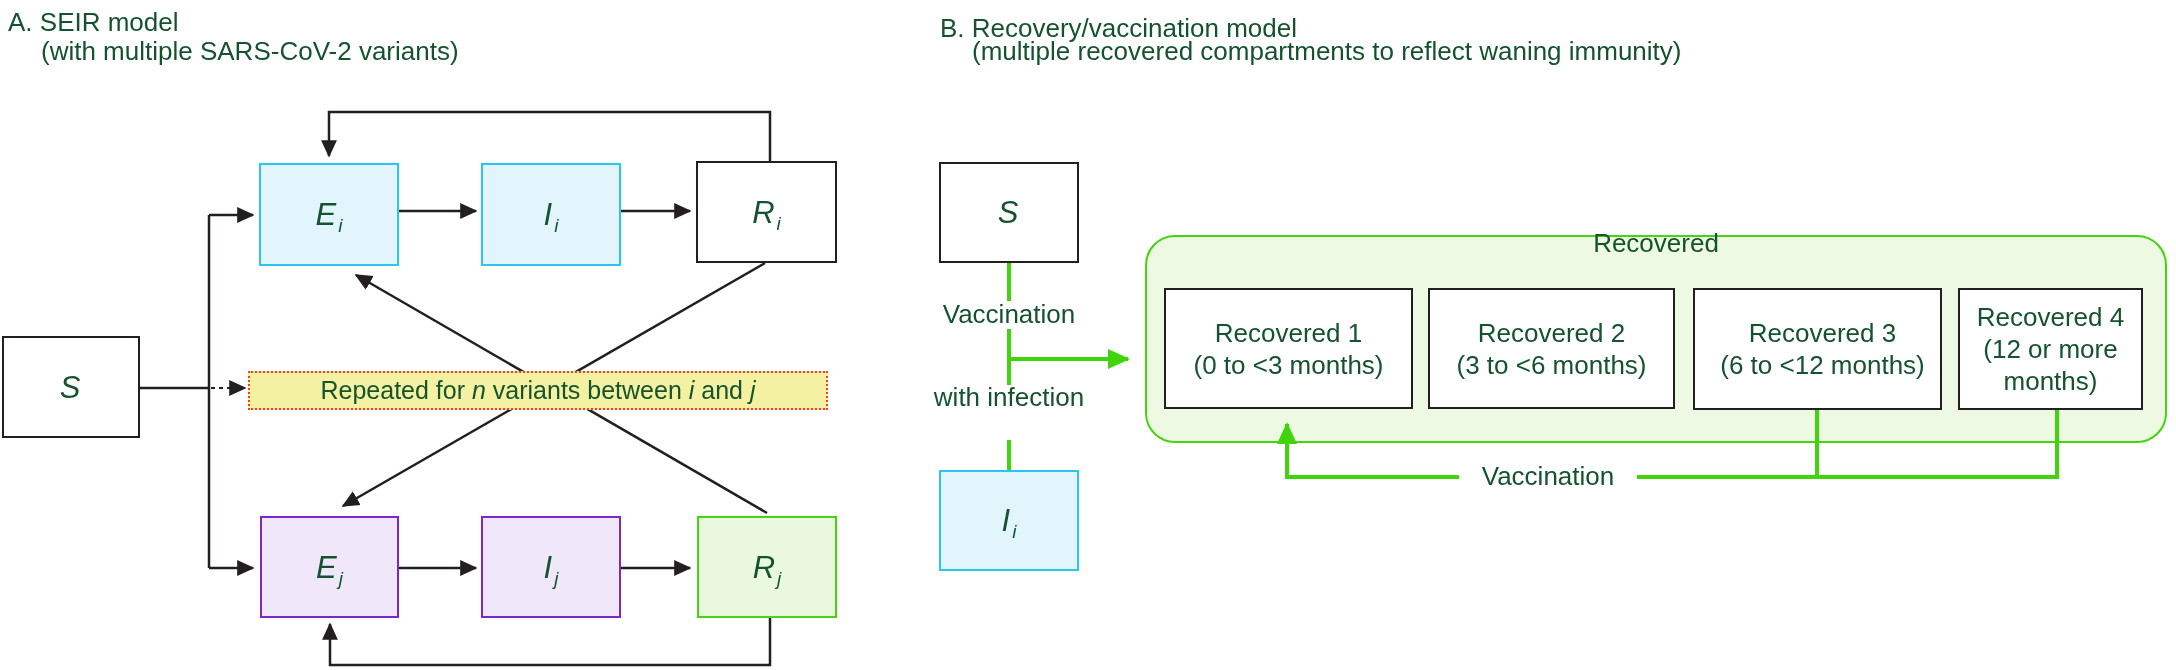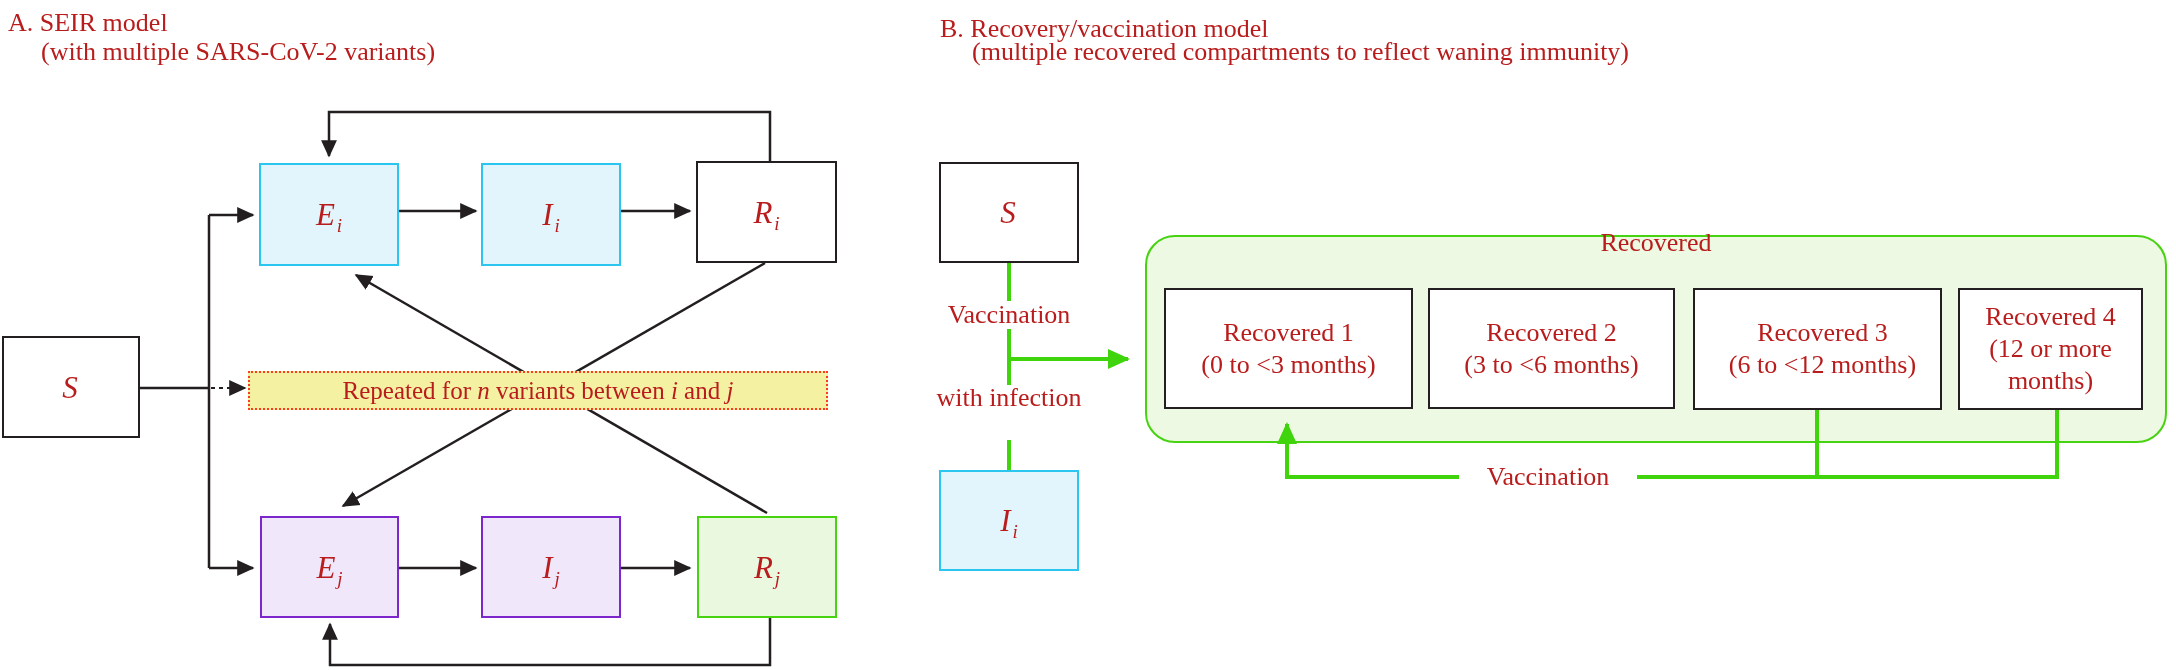--- a/index.html
+++ b/index.html
@@ -1,18 +1,18 @@
 <!DOCTYPE html>
 <html><head>
 <meta charset="utf-8">
 <style>
   html,body{margin:0;padding:0;background:#ffffff;}
   .canvas{
     position:relative;width:2176px;height:670px;background:#ffffff;
-    font-family:Liberation Serif, serif;color:#b91c1c;overflow:hidden;
+    font-family:Liberation Sans, sans-serif;color:#14532d;overflow:hidden;
   }
   svg.wires{position:absolute;left:0;top:0;width:2176px;height:670px;}
   .layer-under{z-index:1;}
   .layer-over{z-index:5;}
   .box{
     position:absolute;display:flex;align-items:center;justify-content:center;
     background:#ffffff;border:2.5px solid #231f20;box-sizing:border-box;z-index:3;
     text-align:center;
   }
   .box .letter{font-style:italic;font-size:31px;line-height:31px;}

